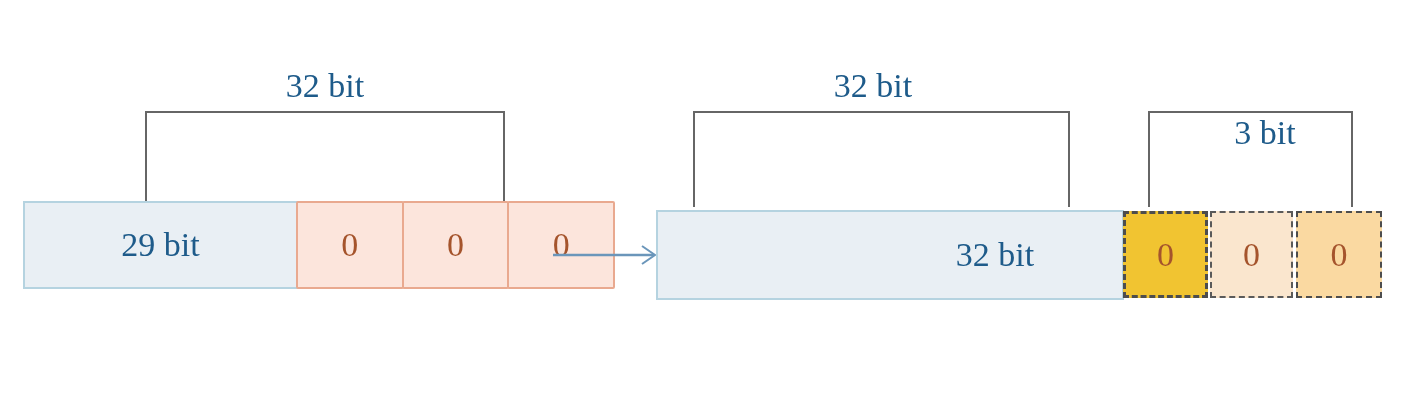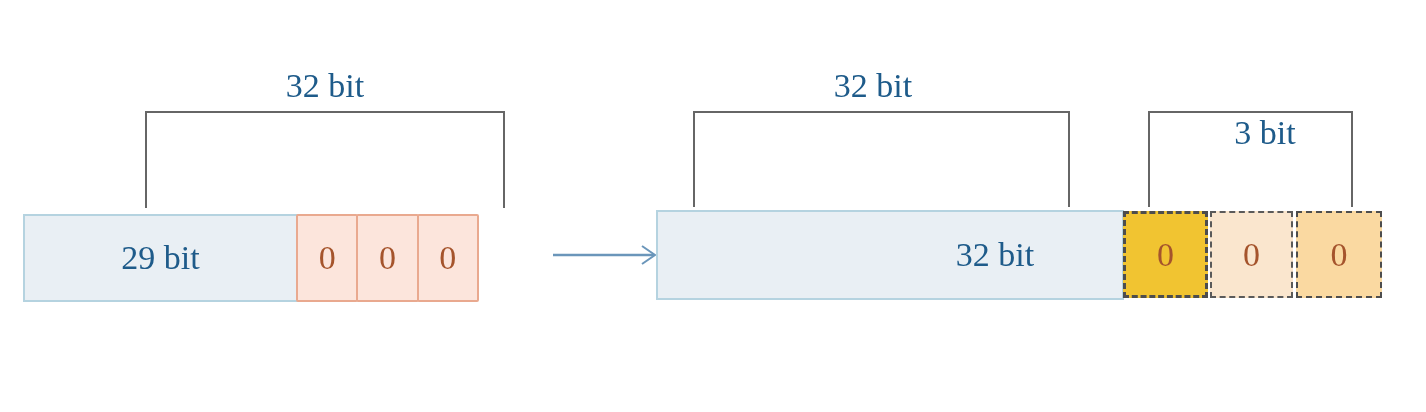--- a/index.html
+++ b/index.html
@@ -32,22 +32,22 @@
   .bracket-right-32 { left: 693px;  top: 111px; width: 377px; height: 96px; }
   .bracket-right-3  { left: 1148px; top: 111px; width: 205px; height: 96px; }
 
   .label-left-32  { left: 325px;  top: 86px; }
   .label-right-32 { left: 873px;  top: 86px; }
   .label-right-3  { left: 1265px; top: 85px; margin-top: 48px; }
 
   
   .register-left {
     position: absolute;
-    left: 23px; top: 214px;
-    width: 456px; height: 88px;
+    left: 23px; top: 201px;
+    width: 592px; height: 88px;
     display: flex;
   }
   .seg {
     box-sizing: border-box;
     display: flex;
     align-items: center;
     justify-content: center;
     font-size: 34px;
   }
   .seg-base {

